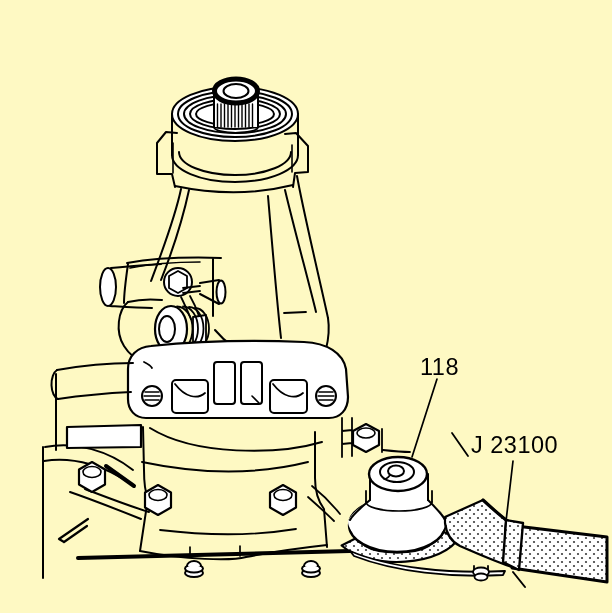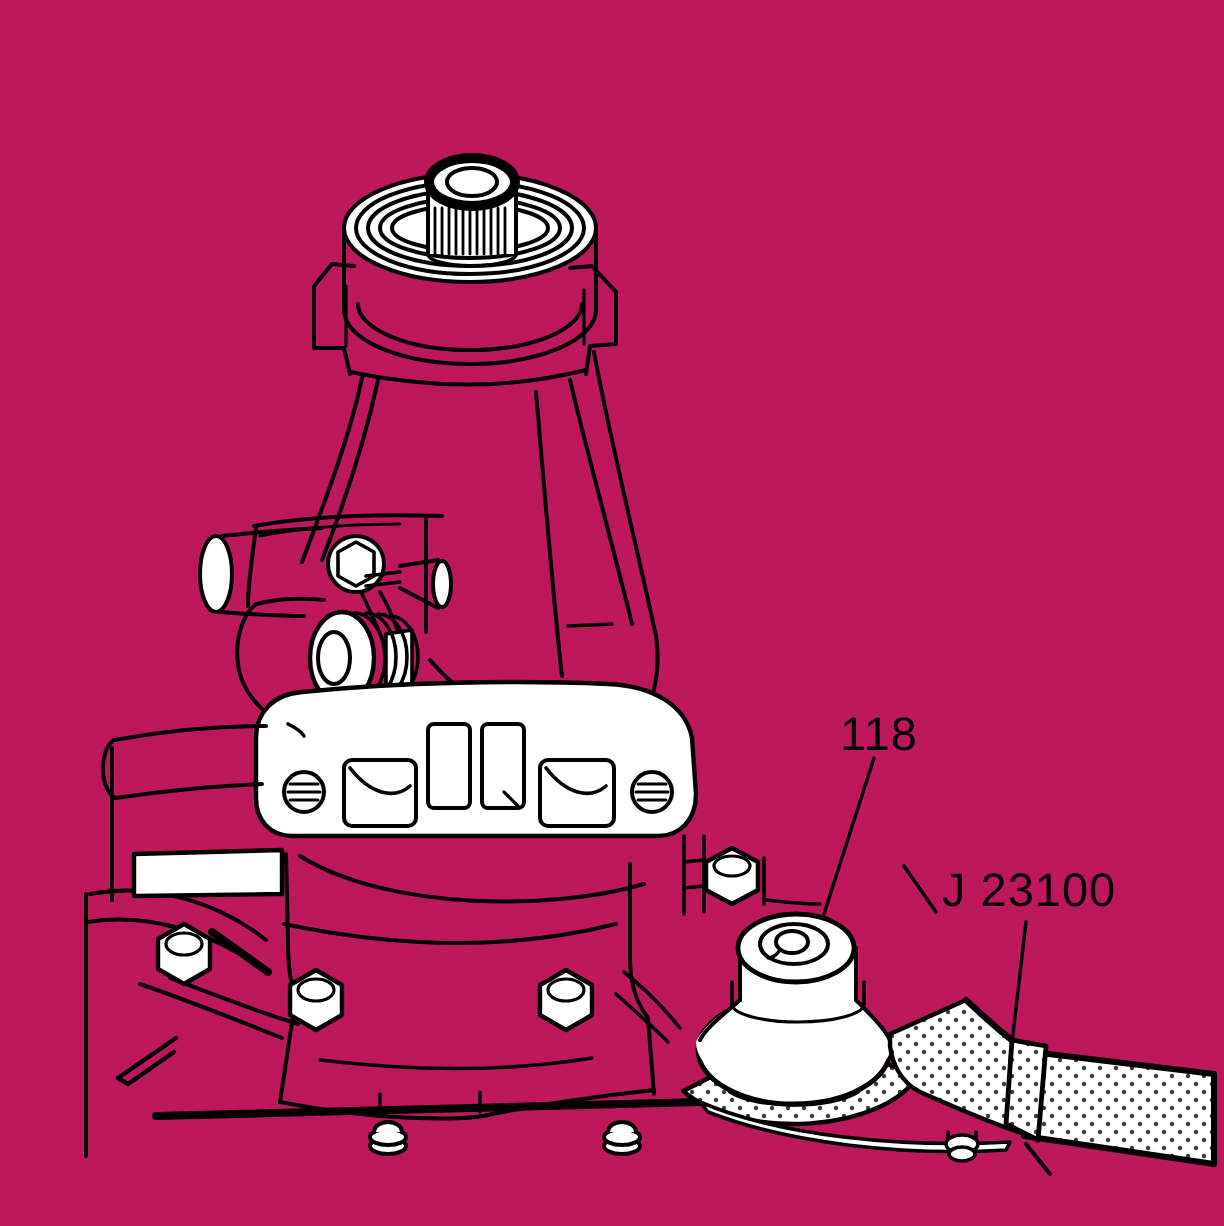--- a/index.html
+++ b/index.html
@@ -1,19 +1,19 @@
 <!DOCTYPE html>
 <html><head>
 <meta charset="utf-8">
 <style>
   html,body{margin:0;padding:0;background:#ffffff;}
   .canvas{
     position:relative;
     width:612px;height:613px;
-    background:#be185d;
+    background:#fef9c3;
     overflow:hidden;
     font-family:"Liberation Sans",sans-serif;
   }
   svg{display:block;}
   text.callout{
     font-family:"Liberation Sans",sans-serif;
     font-size:23.5px;
     letter-spacing:0.5px;
     fill:#000000;
     stroke:none;

